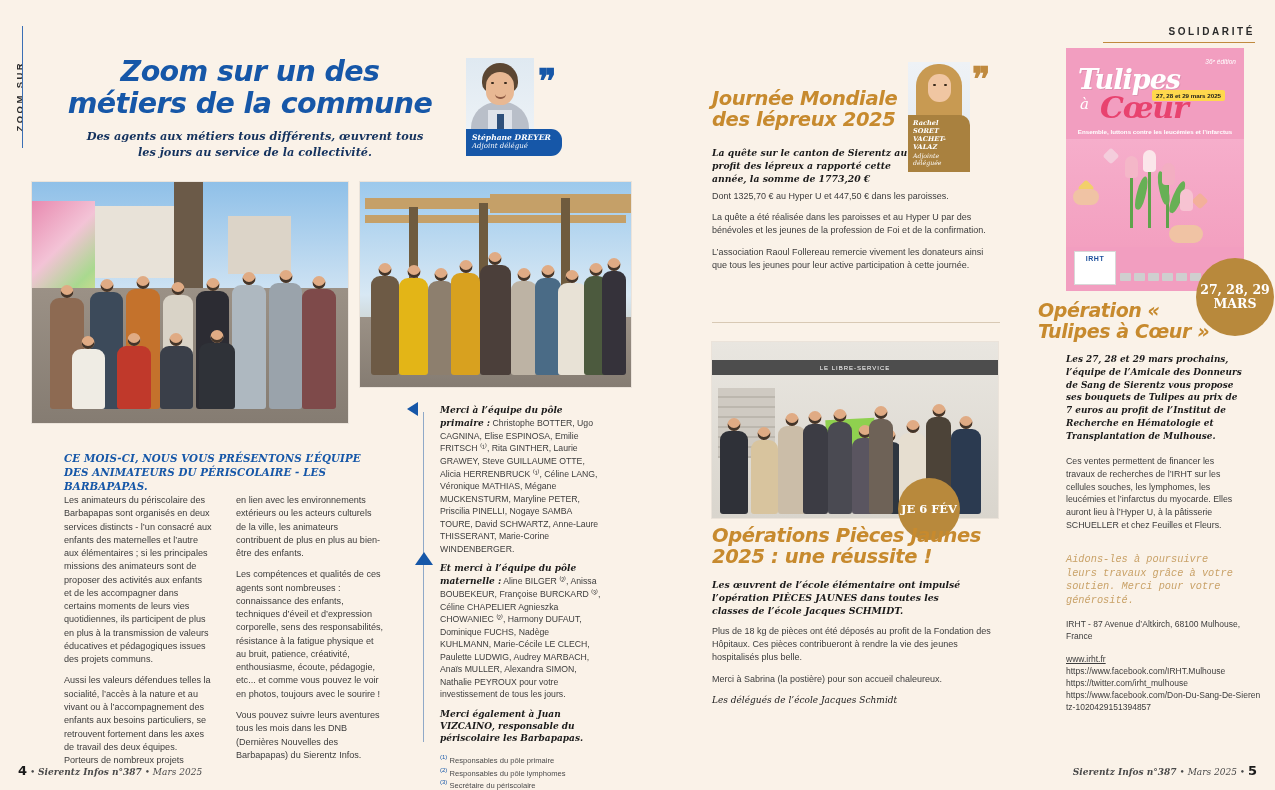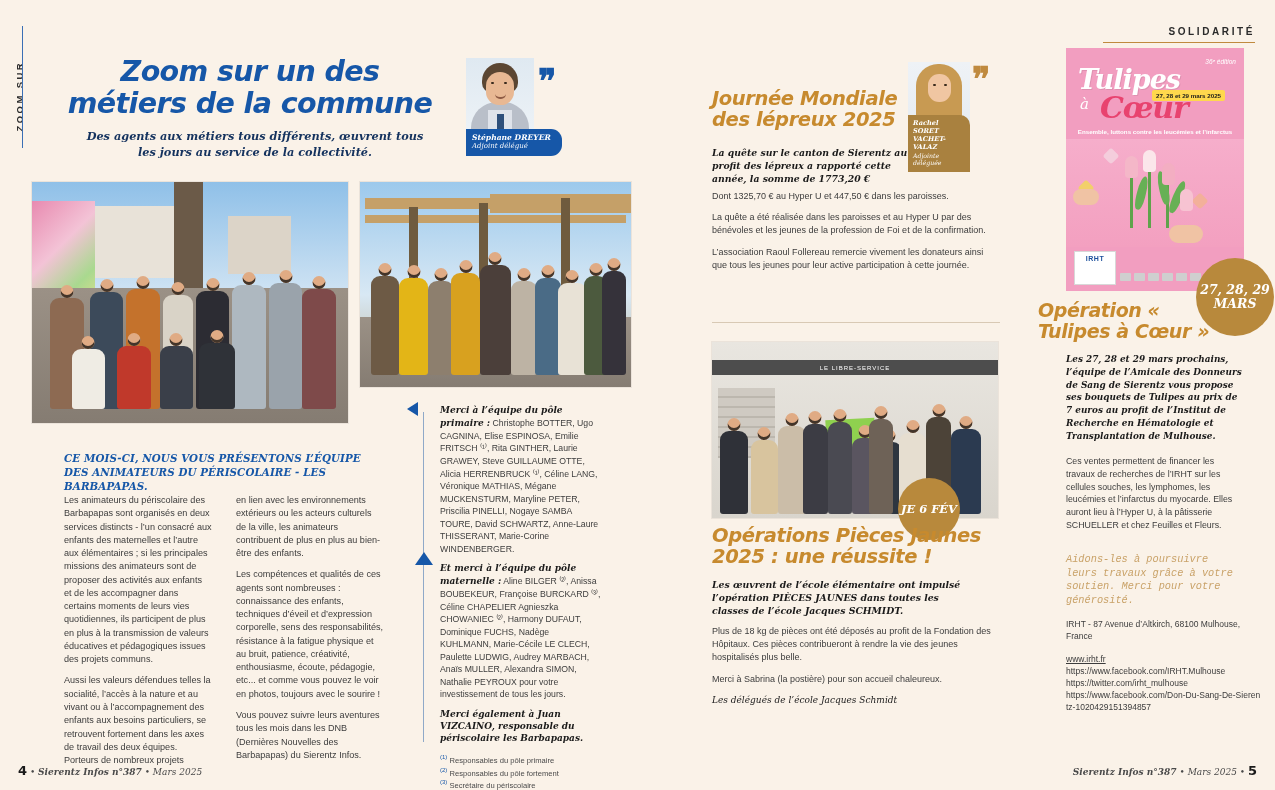--- a/index.html
+++ b/index.html
@@ -247,21 +247,21 @@
   .pj-body { position: absolute; left: 712px; top: 625px; width: 292px;
              font-size: 9px; line-height: 1.47; color:#3c3c3c; }
   .pj-body p { margin-bottom: 8px; }
   .sig { font-family:"DejaVu Serif",serif; font-weight:400; font-style:italic; color:#1a1a1a; }
 
   
   .badge-circle {
     position:absolute; border-radius:50%;
     background:#b8893c; color:#fff;
     display:flex; align-items:center; justify-content:center; text-align:center;
-    font-family:"DejaVu Serif", serif; font-style:italic; font-weight:700;
+    font-family:"DejaVu Serif", serif; font-weight:700;
     line-height:1.12;
   }
   .badge-fev { left:898px; top:478px; width:62px; height:62px; font-size:11.5px; }
   .badge-mars { left:1196px; top:258px; width:78px; height:78px; font-size:12.5px; }
 
   
   .poster {
     position:absolute; left:1066px; top:48px; width:178px; height:243px;
     background:#f29ec0; overflow:hidden;
   }
@@ -511,21 +511,21 @@
         <span>Aline BILGER ⁽²⁾, Anissa BOUBEKEUR, Françoise BURCKARD ⁽³⁾, Céline CHAPELIER Agnieszka CHOWANIEC ⁽²⁾, Harmony DUFAUT, Dominique FUCHS, Nadège KUHLMANN, Marie-Cécile LE CLECH, Paulette LUDWIG, Audrey MARBACH, Anaïs MULLER, Alexandra SIMON, Nathalie PEYROUX pour votre investissement de tous les jours.</span>
       </p>
       <span class="thanks">Merci également à Juan VIZCAINO, responsable du périscolaire les Barbapapas.</span>
       <div class="footnotes">
         <div>
           <span class="fn-mark">(1)</span>
           <span>Responsables du pôle primaire</span>
         </div>
         <div>
           <span class="fn-mark">(2)</span>
-          <span>Responsables du pôle fortement</span>
+          <span>Responsables du pôle lymphomes</span>
         </div>
         <div>
           <span class="fn-mark">(3)</span>
           <span>Secrétaire du périscolaire</span>
         </div>
       </div>
     </div>
 
     <div class="footer footer-l">
       <span class="pg">4</span>

